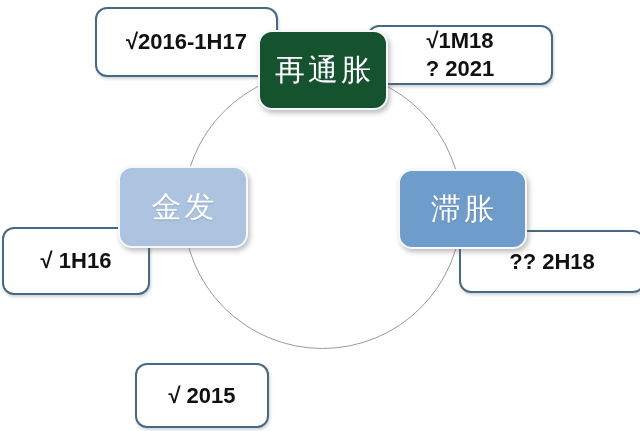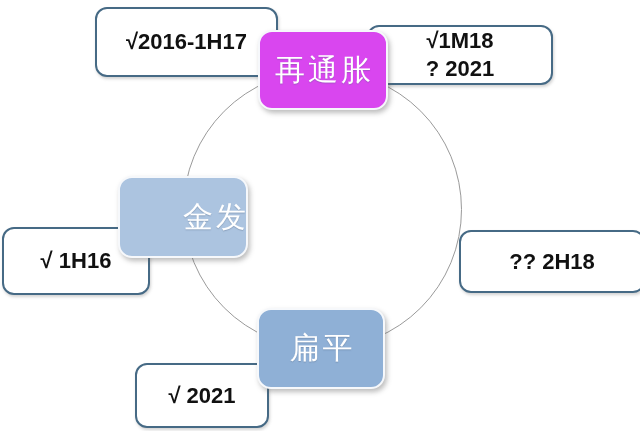--- a/index.html
+++ b/index.html
@@ -38,21 +38,21 @@
     position:absolute;z-index:3;border-radius:14px;
     border:2px solid #f6f8fb;box-sizing:border-box;
     display:flex;align-items:center;justify-content:center;
     color:#ffffff;font-size:30px;letter-spacing:3px;
     box-shadow:2px 3px 5px rgba(90,90,90,0.40);
     text-shadow:0 1px 1px rgba(80,100,130,0.35);
   }
   .n-top{left:258px;top:30px;width:130px;height:80px;}
   .n-right{left:398px;top:169px;width:129px;height:80px;}
   .n-bottom{left:257px;top:308px;width:128px;height:81px;}
-  .n-left{left:118px;top:176px;width:130px;height:82px;justify-content:flex-end;}
+  .n-left{left:118px;top:166px;width:130px;height:82px;}
   .node span{letter-spacing:3px;margin-right:-3px;}
 </style>
 </head>
 <body>
 
 <div class="stage">
 
   <div class="cycle-circle" style="border-color: rgb(154, 154, 154);"></div>
 
   <div class="callout co-topleft">
@@ -62,33 +62,33 @@
   <div class="callout co-topright">
     <span>√1M18</span>
     <span>? 2021</span>
   </div>
 
   <div class="callout co-right">
     <span>?? 2H18</span>
   </div>
 
   <div class="callout co-bottom">
-    <span>√ 2021</span>
+    <span>√ 2015</span>
   </div>
 
   <div class="callout co-left">
     <span>√ 1H16</span>
   </div>
 
-  <div class="node n-top" style="background: #d946ef;">
+  <div class="node n-top" style="background: #14532d;">
     <span>再通胀</span>
   </div>
 
+  <div class="node n-right" style="background: rgb(110, 156, 203);">
+    <span>滞胀</span>
+  </div>
 
-  <div class="node n-bottom" style="background: rgb(143, 176, 214);">
-    <span>扁平</span>
-  </div>
 
   <div class="node n-left" style="background: rgb(172, 196, 224);">
     <span>金发</span>
   </div>
 
 </div>
 
 </body></html>

